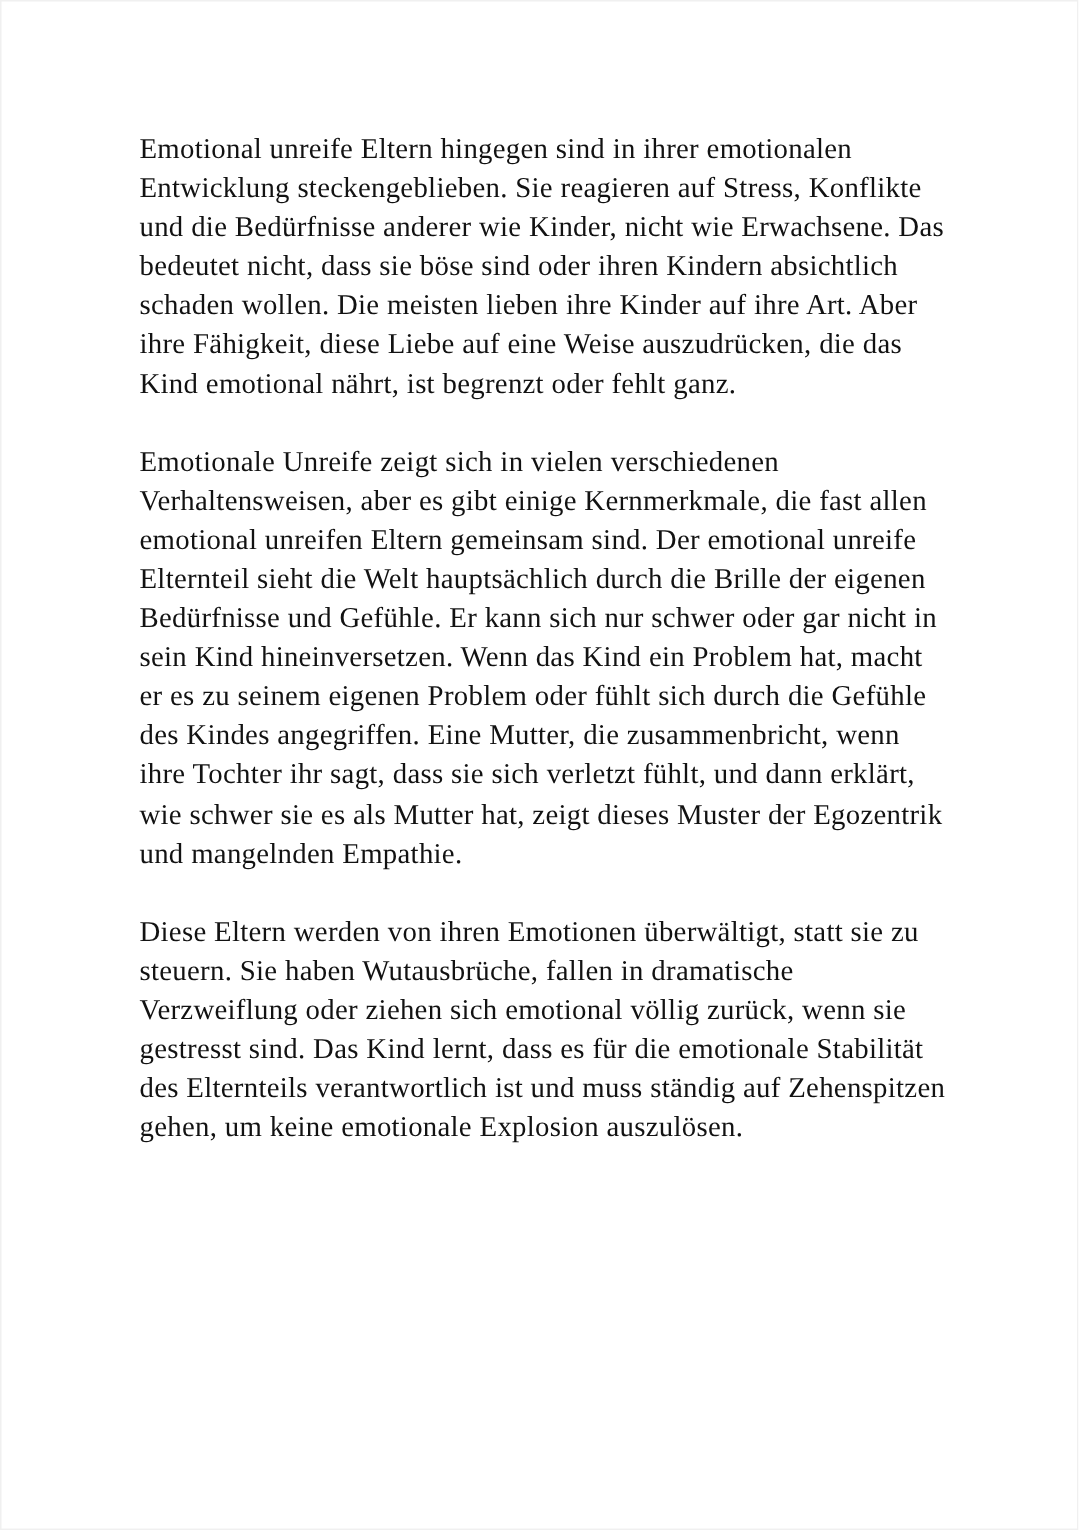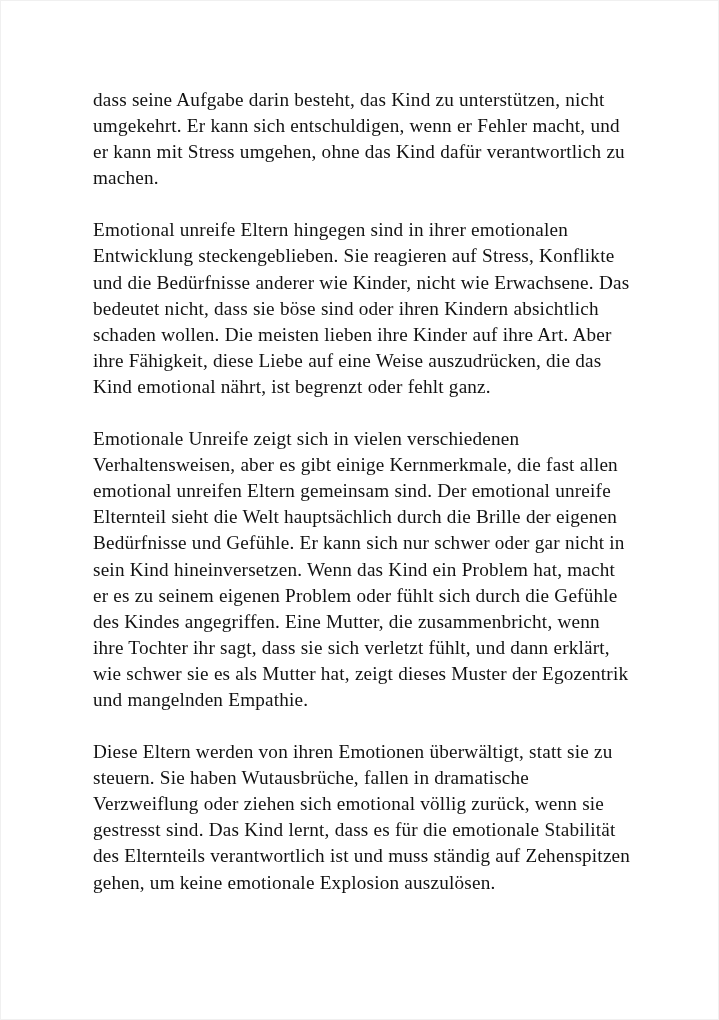--- a/index.html
+++ b/index.html
@@ -35,18 +35,17 @@
   }
   .paragraph:last-child {
     margin-bottom: 0;
   }
 </style>
 </head>
 <body>
 
 <div class="page">
   <div class="text-column">
-    <p class="paragraph">dass seine Aufgabe darin besteht, das Kind zu unterstützen, nicht umgekehrt. Er kann sich entschuldigen, wenn er Fehler macht, und er kann mit Stress umgehen, ohne das Kind dafür verantwortlich zu machen.</p>
     <p class="paragraph">Emotional unreife Eltern hingegen sind in ihrer emotionalen Entwicklung steckengeblieben. Sie reagieren auf Stress, Konflikte und die Bedürfnisse anderer wie Kinder, nicht wie Erwachsene. Das bedeutet nicht, dass sie böse sind oder ihren Kindern absichtlich schaden wollen. Die meisten lieben ihre Kinder auf ihre Art. Aber ihre Fähigkeit, diese Liebe auf eine Weise auszudrücken, die das Kind emotional nährt, ist begrenzt oder fehlt ganz.</p>
     <p class="paragraph">Emotionale Unreife zeigt sich in vielen verschiedenen Verhaltensweisen, aber es gibt einige Kernmerkmale, die fast allen emotional unreifen Eltern gemeinsam sind. Der emotional unreife Elternteil sieht die Welt hauptsächlich durch die Brille der eigenen Bedürfnisse und Gefühle. Er kann sich nur schwer oder gar nicht in sein Kind hineinversetzen. Wenn das Kind ein Problem hat, macht er es zu seinem eigenen Problem oder fühlt sich durch die Gefühle des Kindes angegriffen. Eine Mutter, die zusammenbricht, wenn ihre Tochter ihr sagt, dass sie sich verletzt fühlt, und dann erklärt, wie schwer sie es als Mutter hat, zeigt dieses Muster der Egozentrik und mangelnden Empathie.</p>
     <p class="paragraph">Diese Eltern werden von ihren Emotionen überwältigt, statt sie zu steuern. Sie haben Wutausbrüche, fallen in dramatische Verzweiflung oder ziehen sich emotional völlig zurück, wenn sie gestresst sind. Das Kind lernt, dass es für die emotionale Stabilität des Elternteils verantwortlich ist und muss ständig auf Zehenspitzen gehen, um keine emotionale Explosion auszulösen.</p>
   </div>
 </div>
 
 </body></html>

